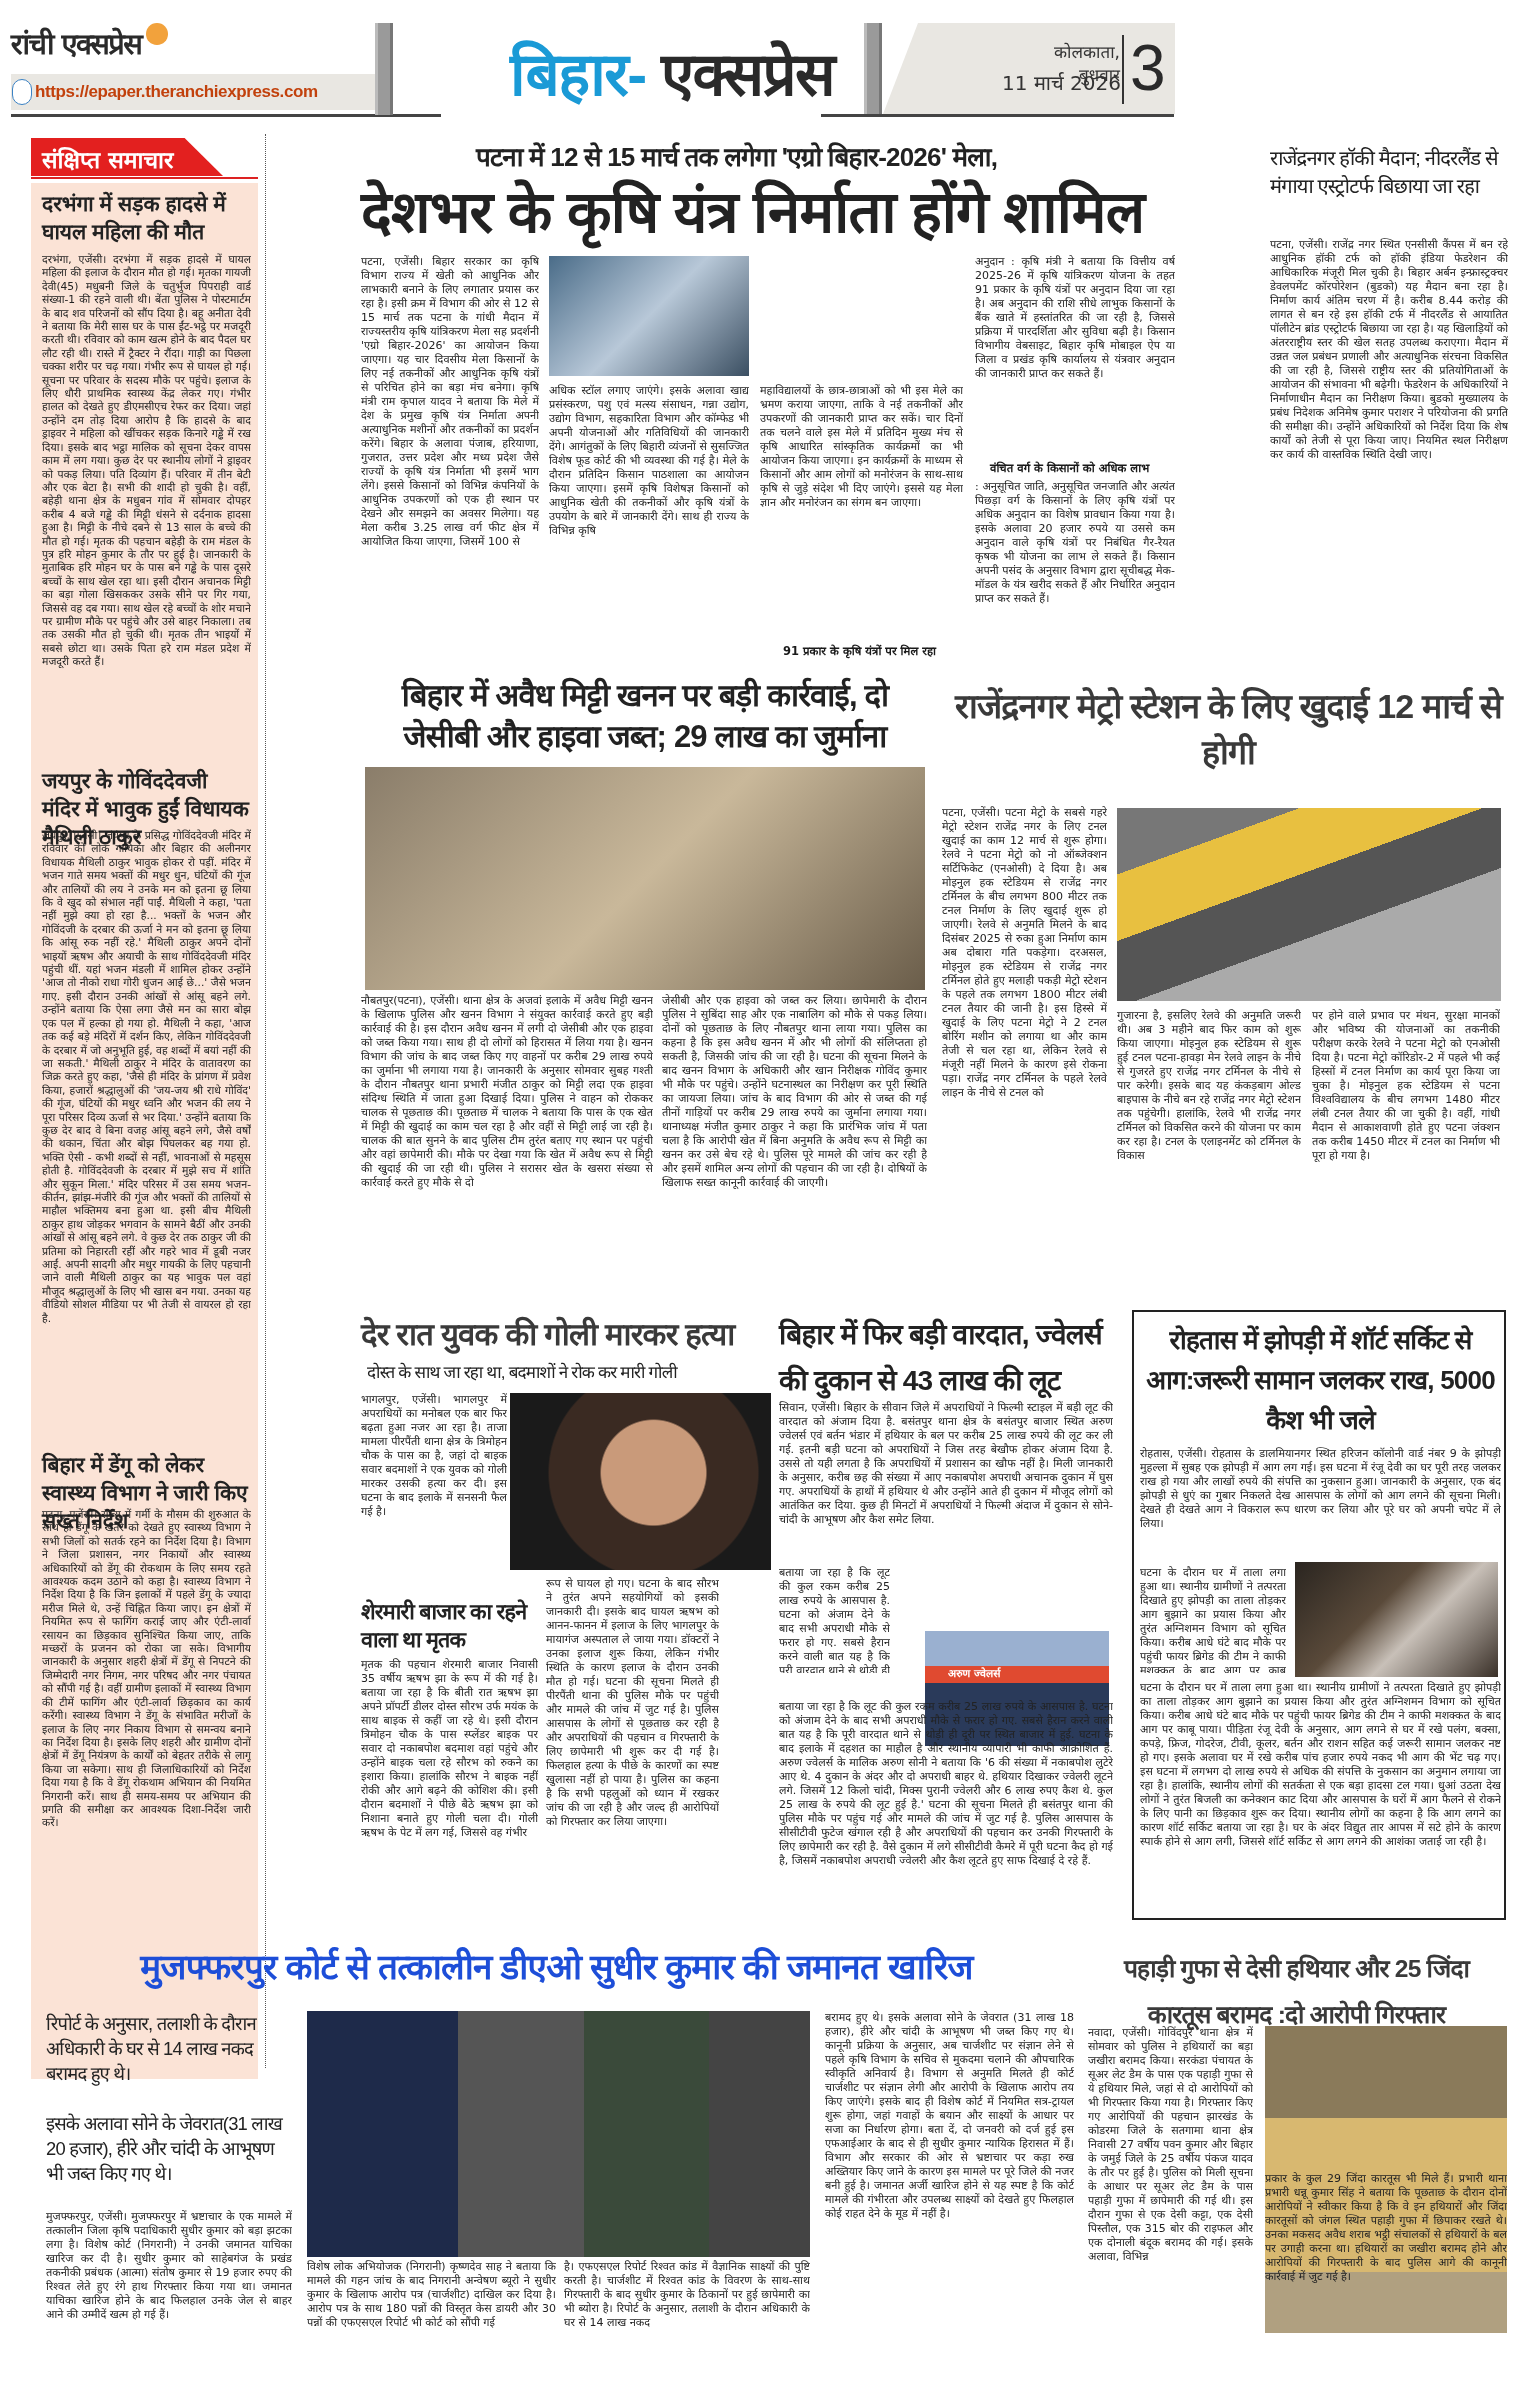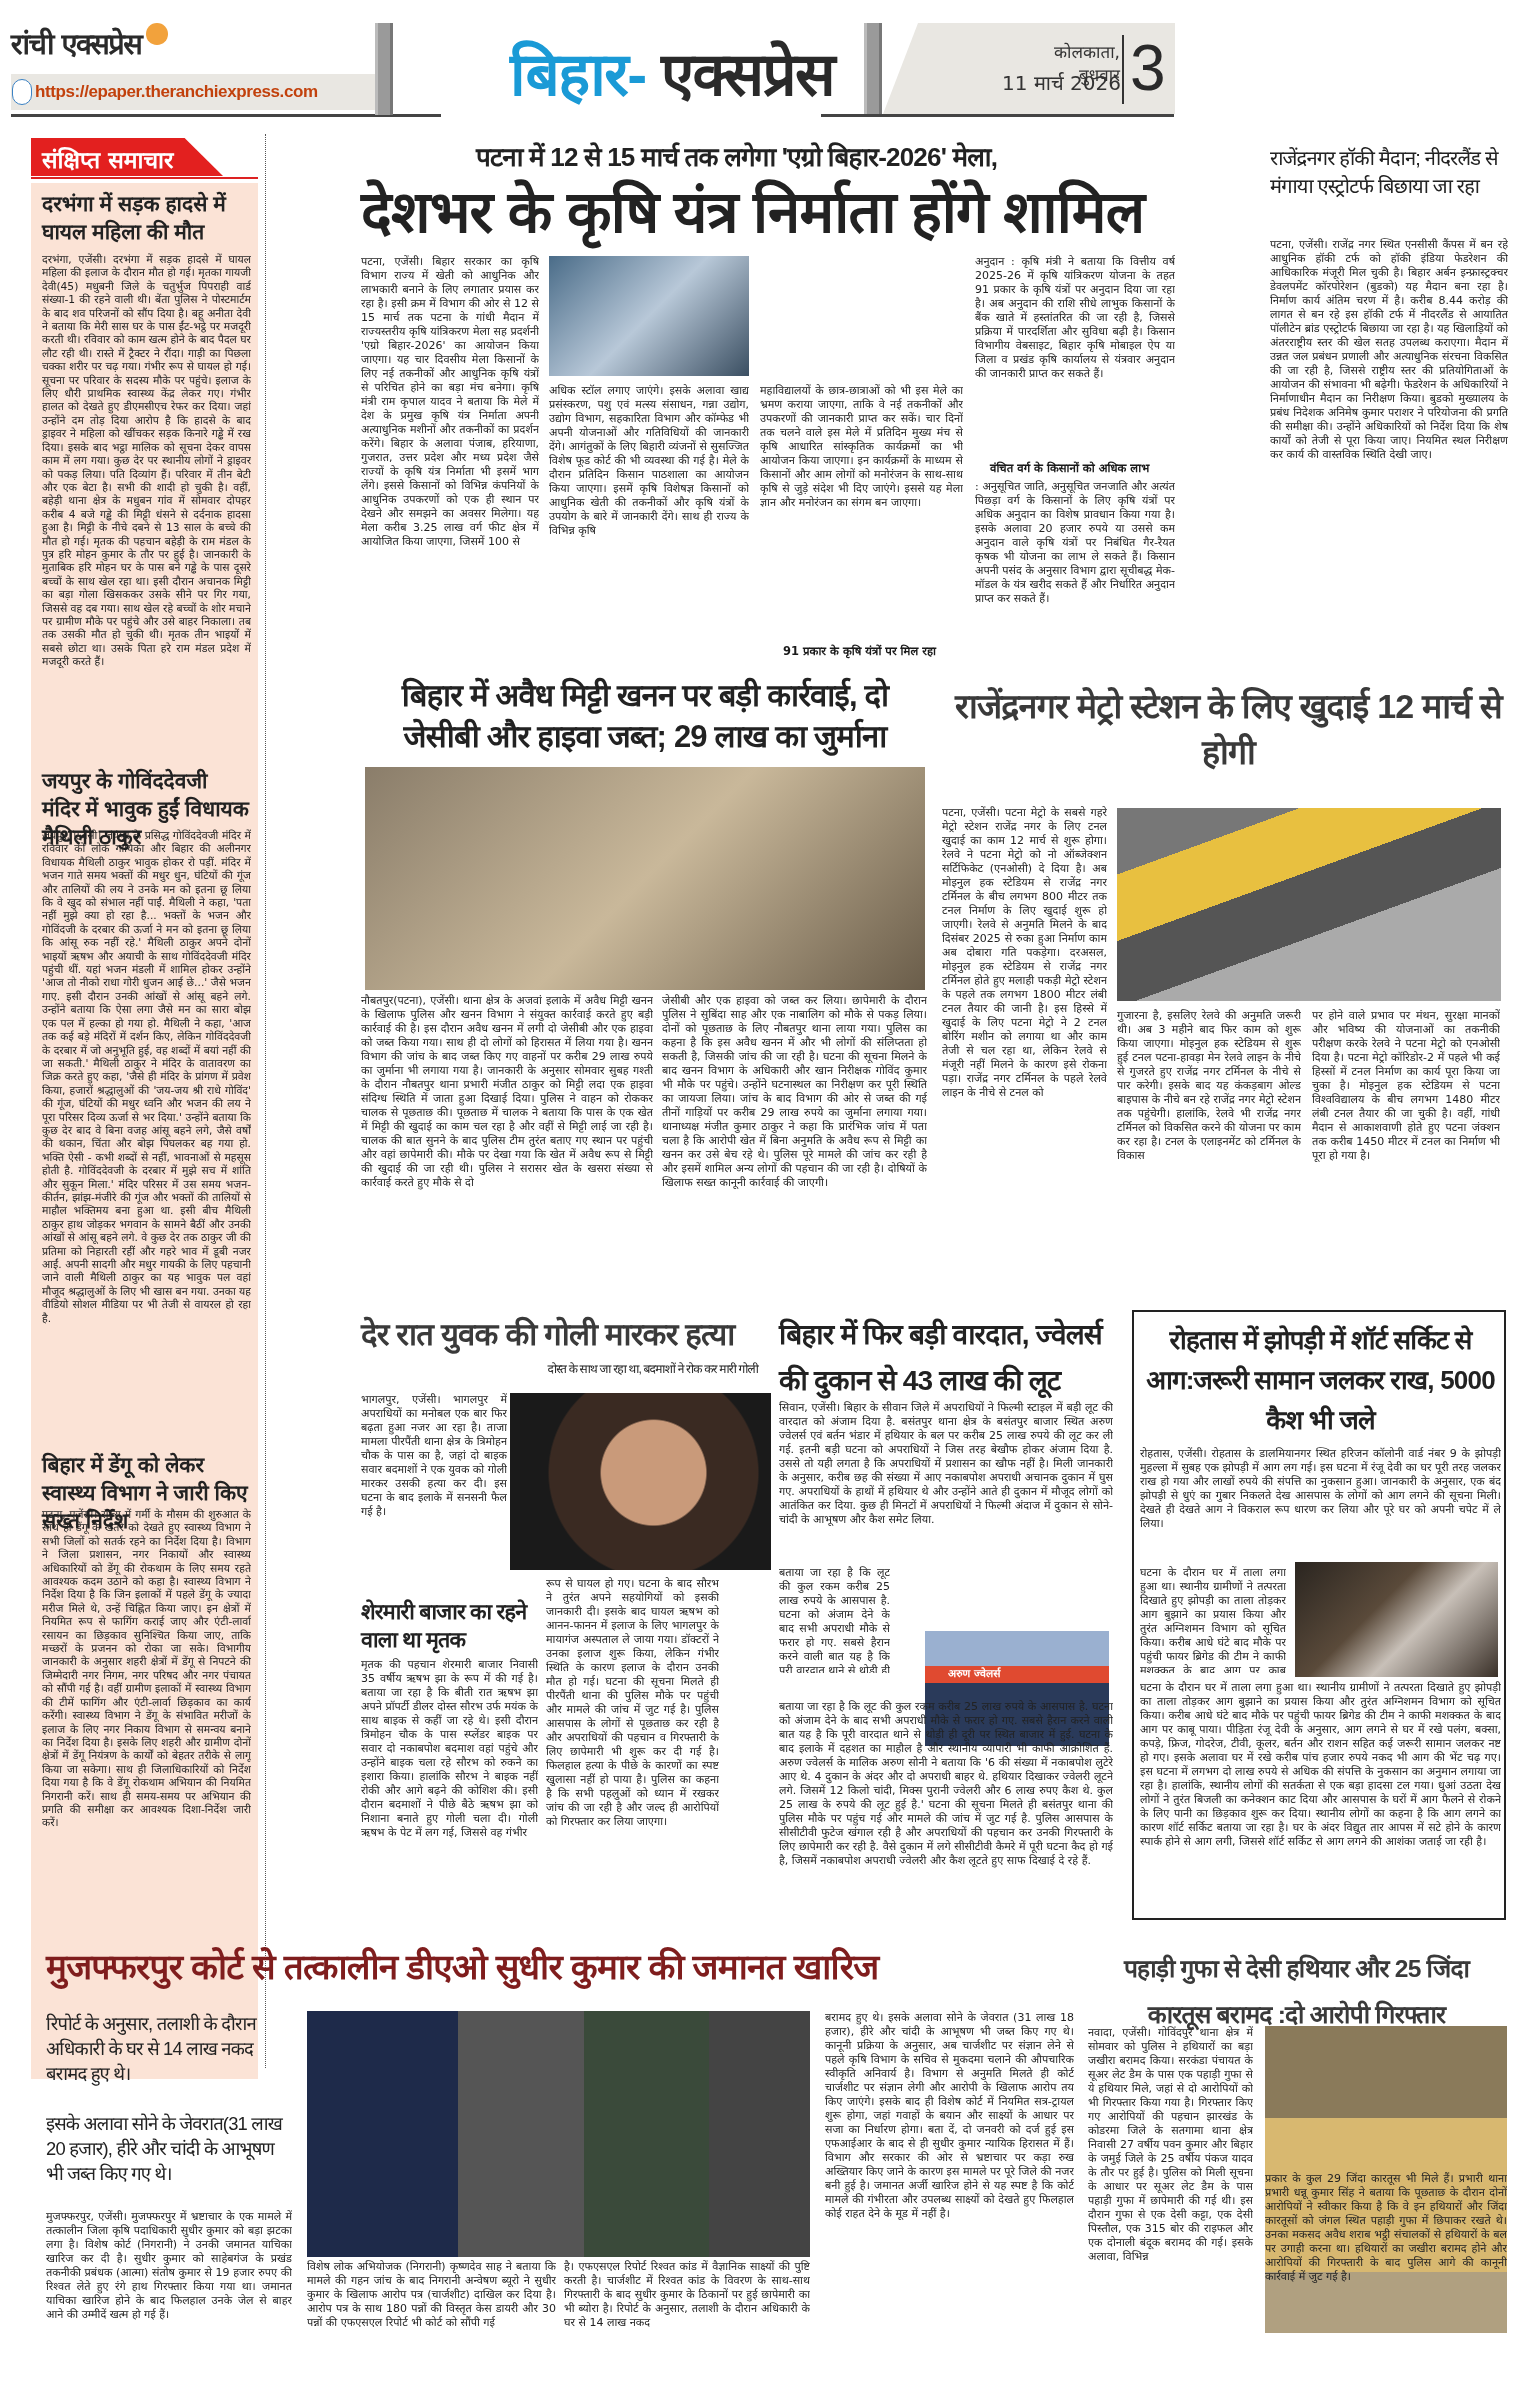--- a/index.html
+++ b/index.html
@@ -123,21 +123,21 @@
 <article>
   <h2 class="abs hl" style="left:952px;top:683px;font-size:34px;line-height:46px;width:553px;text-align:center;color:#3a3a3a;">राजेंद्रनगर मेट्रो स्टेशन के लिए खुदाई 12 मार्च से होगी</h2>
   <p class="abs body" style="left:942px;top:806px;width:165px;height:491px;overflow:hidden;">पटना, एजेंसी। पटना मेट्रो के सबसे गहरे मेट्रो स्टेशन राजेंद्र नगर के लिए टनल खुदाई का काम 12 मार्च से शुरू होगा। रेलवे ने पटना मेट्रो को नो ऑब्जेक्शन सर्टिफिकेट (एनओसी) दे दिया है। अब मोइनुल हक स्टेडियम से राजेंद्र नगर टर्मिनल के बीच लगभग 800 मीटर तक टनल निर्माण के लिए खुदाई शुरू हो जाएगी। रेलवे से अनुमति मिलने के बाद दिसंबर 2025 से रुका हुआ निर्माण काम अब दोबारा गति पकड़ेगा। दरअसल, मोइनुल हक स्टेडियम से राजेंद्र नगर टर्मिनल होते हुए मलाही पकड़ी मेट्रो स्टेशन के पहले तक लगभग 1800 मीटर लंबी टनल तैयार की जानी है। इस हिस्से में खुदाई के लिए पटना मेट्रो ने 2 टनल बोरिंग मशीन को लगाया था और काम तेजी से चल रहा था, लेकिन रेलवे से मंजूरी नहीं मिलने के कारण इसे रोकना पड़ा। राजेंद्र नगर टर्मिनल के पहले रेलवे लाइन के नीचे से टनल को</p>
   <div class="abs photo-metro" style="left:1117px;top:808px;width:384px;height:193px;"></div>
   <p class="abs body" style="left:1117px;top:1009px;width:184px;height:292px;overflow:hidden;">गुजारना है, इसलिए रेलवे की अनुमति जरूरी थी। अब 3 महीने बाद फिर काम को शुरू किया जाएगा। मोइनुल हक स्टेडियम से शुरू हुई टनल पटना-हावड़ा मेन रेलवे लाइन के नीचे से गुजरते हुए राजेंद्र नगर टर्मिनल के नीचे से पार करेगी। इसके बाद यह कंकड़बाग ओल्ड बाइपास के नीचे बन रहे राजेंद्र नगर मेट्रो स्टेशन तक पहुंचेगी। हालांकि, रेलवे भी राजेंद्र नगर टर्मिनल को विकसित करने की योजना पर काम कर रहा है। टनल के एलाइनमेंट को टर्मिनल के विकास</p>
   <p class="abs body" style="left:1312px;top:1009px;width:188px;height:292px;overflow:hidden;">पर होने वाले प्रभाव पर मंथन, सुरक्षा मानकों और भविष्य की योजनाओं का तकनीकी परीक्षण करके रेलवे ने पटना मेट्रो को एनओसी दिया है। पटना मेट्रो कॉरिडोर-2 में पहले भी कई हिस्सों में टनल निर्माण का कार्य पूरा किया जा चुका है। मोइनुल हक स्टेडियम से पटना विश्वविद्यालय के बीच लगभग 1480 मीटर लंबी टनल तैयार की जा चुकी है। वहीं, गांधी मैदान से आकाशवाणी होते हुए पटना जंक्शन तक करीब 1450 मीटर में टनल का निर्माण भी पूरा हो गया है।</p>
 </article>
 
 <article>
   <h2 class="abs hl" style="left:361px;top:1312px;font-size:31px;width:399px;color:#3a3a3a;">देर रात युवक की गोली मारकर हत्या</h2>
-  <div class="abs hl" style="left:367px;top:1360px;font-size:12px;width:391px;font-weight:normal;text-align:right;">दोस्त के साथ जा रहा था, बदमाशों ने रोक कर मारी गोली</div>
+  <div class="abs hl" style="left:367px;top:1360px;font-size:17px;width:391px;font-weight:normal;">दोस्त के साथ जा रहा था, बदमाशों ने रोक कर मारी गोली</div>
   <p class="abs body" style="left:361px;top:1393px;width:146px;height:223px;overflow:hidden;">भागलपुर, एजेंसी। भागलपुर में अपराधियों का मनोबल एक बार फिर बढ़ता हुआ नजर आ रहा है। ताजा मामला पीरपैंती थाना क्षेत्र के त्रिमोहन चौक के पास का है, जहां दो बाइक सवार बदमाशों ने एक युवक को गोली मारकर उसकी हत्या कर दी। इस घटना के बाद इलाके में सनसनी फैल गई है।</p>
   <div class="abs photo-face" style="left:510px;top:1393px;width:261px;height:177px;"></div>
   <h3 class="abs hl" style="left:361px;top:1598px;font-size:21.5px;line-height:28px;width:192px;">शेरमारी बाजार का रहने वाला था मृतक</h3>
   <p class="abs body" style="left:361px;top:1658px;width:177px;height:253px;overflow:hidden;">मृतक की पहचान शेरमारी बाजार निवासी 35 वर्षीय ऋषभ झा के रूप में की गई है। बताया जा रहा है कि बीती रात ऋषभ झा अपने प्रॉपर्टी डीलर दोस्त सौरभ उर्फ मयंक के साथ बाइक से कहीं जा रहे थे। इसी दौरान त्रिमोहन चौक के पास स्प्लेंडर बाइक पर सवार दो नकाबपोश बदमाश वहां पहुंचे और उन्होंने बाइक चला रहे सौरभ को रुकने का इशारा किया। हालांकि सौरभ ने बाइक नहीं रोकी और आगे बढ़ने की कोशिश की। इसी दौरान बदमाशों ने पीछे बैठे ऋषभ झा को निशाना बनाते हुए गोली चला दी। गोली ऋषभ के पेट में लग गई, जिससे वह गंभीर</p>
   <p class="abs body" style="left:546px;top:1577px;width:173px;height:330px;overflow:hidden;">रूप से घायल हो गए। घटना के बाद सौरभ ने तुरंत अपने सहयोगियों को इसकी जानकारी दी। इसके बाद घायल ऋषभ को आनन-फानन में इलाज के लिए भागलपुर के मायागंज अस्पताल ले जाया गया। डॉक्टरों ने उनका इलाज शुरू किया, लेकिन गंभीर स्थिति के कारण इलाज के दौरान उनकी मौत हो गई। घटना की सूचना मिलते ही पीरपैंती थाना की पुलिस मौके पर पहुंची और मामले की जांच में जुट गई है। पुलिस आसपास के लोगों से पूछताछ कर रही है और अपराधियों की पहचान व गिरफ्तारी के लिए छापेमारी भी शुरू कर दी गई है। फिलहाल हत्या के पीछे के कारणों का स्पष्ट खुलासा नहीं हो पाया है। पुलिस का कहना है कि सभी पहलुओं को ध्यान में रखकर जांच की जा रही है और जल्द ही आरोपियों को गिरफ्तार कर लिया जाएगा।</p>
 </article>
 
 <article>
   <h2 class="abs hl" style="left:779px;top:1312px;font-size:28px;line-height:46px;width:330px;">बिहार में फिर बड़ी वारदात, ज्वेलर्स की दुकान से 43 लाख की लूट</h2>
   <p class="abs body" style="left:779px;top:1401px;width:334px;height:161px;overflow:hidden;">सिवान, एजेंसी। बिहार के सीवान जिले में अपराधियों ने फिल्मी स्टाइल में बड़ी लूट की वारदात को अंजाम दिया है. बसंतपुर थाना क्षेत्र के बसंतपुर बाजार स्थित अरुण ज्वेलर्स एवं बर्तन भंडार में हथियार के बल पर करीब 25 लाख रुपये की लूट कर ली गई. इतनी बड़ी घटना को अपराधियों ने जिस तरह बेखौफ होकर अंजाम दिया है. उससे तो यही लगता है कि अपराधियों में प्रशासन का खौफ नहीं है। मिली जानकारी के अनुसार, करीब छह की संख्या में आए नकाबपोश अपराधी अचानक दुकान में घुस गए. अपराधियों के हाथों में हथियार थे और उन्होंने आते ही दुकान में मौजूद लोगों को आतंकित कर दिया. कुछ ही मिनटों में अपराधियों ने फिल्मी अंदाज में दुकान से सोने-चांदी के आभूषण और कैश समेट लिया.</p>
@@ -149,21 +149,21 @@
 </article>
 
 <article class="abs box-border" style="left:1132px;top:1310px;width:374px;height:610px;"></article>
 <h2 class="abs hl" style="left:1144px;top:1320px;font-size:26px;line-height:40px;width:353px;text-align:center;">रोहतास में झोपड़ी में शॉर्ट सर्किट से आग:जरूरी सामान जलकर राख, 5000 कैश भी जले</h2>
 <p class="abs body" style="left:1140px;top:1447px;width:361px;height:114px;overflow:hidden;">रोहतास, एजेंसी। रोहतास के डालमियानगर स्थित हरिजन कॉलोनी वार्ड नंबर 9 के झोपड़ी मुहल्ला में सुबह एक झोपड़ी में आग लग गई। इस घटना में रंजू देवी का घर पूरी तरह जलकर राख हो गया और लाखों रुपये की संपत्ति का नुकसान हुआ। जानकारी के अनुसार, एक बंद झोपड़ी से धुएं का गुबार निकलते देख आसपास के लोगों को आग लगने की सूचना मिली। देखते ही देखते आग ने विकराल रूप धारण कर लिया और पूरे घर को अपनी चपेट में ले लिया।</p>
 <p class="abs body" style="left:1140px;top:1566px;width:146px;height:107px;overflow:hidden;">घटना के दौरान घर में ताला लगा हुआ था। स्थानीय ग्रामीणों ने तत्परता दिखाते हुए झोपड़ी का ताला तोड़कर आग बुझाने का प्रयास किया और तुरंत अग्निशमन विभाग को सूचित किया। करीब आधे घंटे बाद मौके पर पहुंची फायर ब्रिगेड की टीम ने काफी मशक्कत के बाद आग पर काबू पाया। पीड़िता रंजू देवी के अनुसार, आग लगने से घर में रखे पलंग, बक्सा, कपड़े, फ्रिज, गोदरेज, टीवी, कूलर, बर्तन और राशन सहित कई जरूरी सामान जलकर नष्ट हो गए। इसके अलावा घर में रखे करीब पांच हजार रुपये नकद भी आग की भेंट चढ़ गए। इस घटना में लगभग दो लाख रुपये से अधिक की संपत्ति के नुकसान का अनुमान लगाया जा रहा है। हालांकि, स्थानीय लोगों की सतर्कता से एक बड़ा हादसा टल गया। धुआं उठता देख लोगों ने तुरंत बिजली का कनेक्शन काट दिया और आसपास के घरों में आग फैलने से रोकने के लिए पानी का छिड़काव शुरू कर दिया। स्थानीय लोगों का कहना है कि आग लगने का कारण शॉर्ट सर्किट बताया जा रहा है। घर के अंदर विद्युत तार आपस में सटे होने के कारण स्पार्क होने से आग लगी, जिससे शॉर्ट सर्किट से आग लगने की आशंका जताई जा रही है।</p>
 <div class="abs photo-fire" style="left:1295px;top:1562px;width:203px;height:115px;"></div>
 <p class="abs body" style="left:1140px;top:1681px;width:361px;height:230px;overflow:hidden;">घटना के दौरान घर में ताला लगा हुआ था। स्थानीय ग्रामीणों ने तत्परता दिखाते हुए झोपड़ी का ताला तोड़कर आग बुझाने का प्रयास किया और तुरंत अग्निशमन विभाग को सूचित किया। करीब आधे घंटे बाद मौके पर पहुंची फायर ब्रिगेड की टीम ने काफी मशक्कत के बाद आग पर काबू पाया। पीड़िता रंजू देवी के अनुसार, आग लगने से घर में रखे पलंग, बक्सा, कपड़े, फ्रिज, गोदरेज, टीवी, कूलर, बर्तन और राशन सहित कई जरूरी सामान जलकर नष्ट हो गए। इसके अलावा घर में रखे करीब पांच हजार रुपये नकद भी आग की भेंट चढ़ गए। इस घटना में लगभग दो लाख रुपये से अधिक की संपत्ति के नुकसान का अनुमान लगाया जा रहा है। हालांकि, स्थानीय लोगों की सतर्कता से एक बड़ा हादसा टल गया। धुआं उठता देख लोगों ने तुरंत बिजली का कनेक्शन काट दिया और आसपास के घरों में आग फैलने से रोकने के लिए पानी का छिड़काव शुरू कर दिया। स्थानीय लोगों का कहना है कि आग लगने का कारण शॉर्ट सर्किट बताया जा रहा है। घर के अंदर विद्युत तार आपस में सटे होने के कारण स्पार्क होने से आग लगी, जिससे शॉर्ट सर्किट से आग लगने की आशंका जताई जा रही है।</p>
 
 <article>
-  <h2 class="abs hl" style="left:46px;top:1942px;font-size:35px;width:1021px;white-space:nowrap;color:#7f1d1d;">मुजफ्फरपुर कोर्ट से तत्कालीन डीएओ सुधीर कुमार की जमानत खारिज</h2>
+  <h2 class="abs hl" style="left:46px;top:1942px;font-size:35px;width:1021px;white-space:nowrap;color:#1d4ed8;text-align:center;">मुजफ्फरपुर कोर्ट से तत्कालीन डीएओ सुधीर कुमार की जमानत खारिज</h2>
   <p class="abs hl" style="left:46px;top:2011px;font-size:18.4px;line-height:25px;width:246px;font-weight:normal;">रिपोर्ट के अनुसार, तलाशी के दौरान अधिकारी के घर से 14 लाख नकद बरामद हुए थे।</p>
   <p class="abs hl" style="left:46px;top:2111px;font-size:18.4px;line-height:25px;width:246px;font-weight:normal;">इसके अलावा सोने के जेवरात(31 लाख 20 हजार), हीरे और चांदी के आभूषण भी जब्त किए गए थे।</p>
   <p class="abs body" style="left:46px;top:2210px;width:246px;height:184px;overflow:hidden;">मुजफ्फरपुर, एजेंसी। मुजफ्फरपुर में भ्रष्टाचार के एक मामले में तत्कालीन जिला कृषि पदाधिकारी सुधीर कुमार को बड़ा झटका लगा है। विशेष कोर्ट (निगरानी) ने उनकी जमानत याचिका खारिज कर दी है। सुधीर कुमार को साहेबगंज के प्रखंड तकनीकी प्रबंधक (आत्मा) संतोष कुमार से 19 हजार रुपए की रिश्वत लेते हुए रंगे हाथ गिरफ्तार किया गया था। जमानत याचिका खारिज होने के बाद फिलहाल उनके जेल से बाहर आने की उम्मीदें खत्म हो गई हैं।</p>
   <div class="abs photo-court" style="left:307px;top:2011px;width:503px;height:246px;"></div>
   <p class="abs body" style="left:307px;top:2260px;width:249px;height:134px;overflow:hidden;">विशेष लोक अभियोजक (निगरानी) कृष्णदेव साह ने बताया कि मामले की गहन जांच के बाद निगरानी अन्वेषण ब्यूरो ने सुधीर कुमार के खिलाफ आरोप पत्र (चार्जशीट) दाखिल कर दिया है। आरोप पत्र के साथ 180 पन्नों की विस्तृत केस डायरी और 30 पन्नों की एफएसएल रिपोर्ट भी कोर्ट को सौंपी गई</p>
   <p class="abs body" style="left:564px;top:2260px;width:246px;height:134px;overflow:hidden;">है। एफएसएल रिपोर्ट रिश्वत कांड में वैज्ञानिक साक्ष्यों की पुष्टि करती है। चार्जशीट में रिश्वत कांड के विवरण के साथ-साथ गिरफ्तारी के बाद सुधीर कुमार के ठिकानों पर हुई छापेमारी का भी ब्योरा है। रिपोर्ट के अनुसार, तलाशी के दौरान अधिकारी के घर से 14 लाख नकद</p>
   <p class="abs body" style="left:825px;top:2011px;width:249px;height:384px;overflow:hidden;">बरामद हुए थे। इसके अलावा सोने के जेवरात (31 लाख 18 हजार), हीरे और चांदी के आभूषण भी जब्त किए गए थे। कानूनी प्रक्रिया के अनुसार, अब चार्जशीट पर संज्ञान लेने से पहले कृषि विभाग के सचिव से मुकदमा चलाने की औपचारिक स्वीकृति अनिवार्य है। विभाग से अनुमति मिलते ही कोर्ट चार्जशीट पर संज्ञान लेगी और आरोपी के खिलाफ आरोप तय किए जाएंगे। इसके बाद ही विशेष कोर्ट में नियमित सत्र-ट्रायल शुरू होगा, जहां गवाहों के बयान और साक्ष्यों के आधार पर सजा का निर्धारण होगा। बता दें, दो जनवरी को दर्ज हुई इस एफआईआर के बाद से ही सुधीर कुमार न्यायिक हिरासत में हैं। विभाग और सरकार की ओर से भ्रष्टाचार पर कड़ा रुख अख्तियार किए जाने के कारण इस मामले पर पूरे जिले की नजर बनी हुई है। जमानत अर्जी खारिज होने से यह स्पष्ट है कि कोर्ट मामले की गंभीरता और उपलब्ध साक्ष्यों को देखते हुए फिलहाल कोई राहत देने के मूड में नहीं है।</p>
 </article>
 
 <article>

